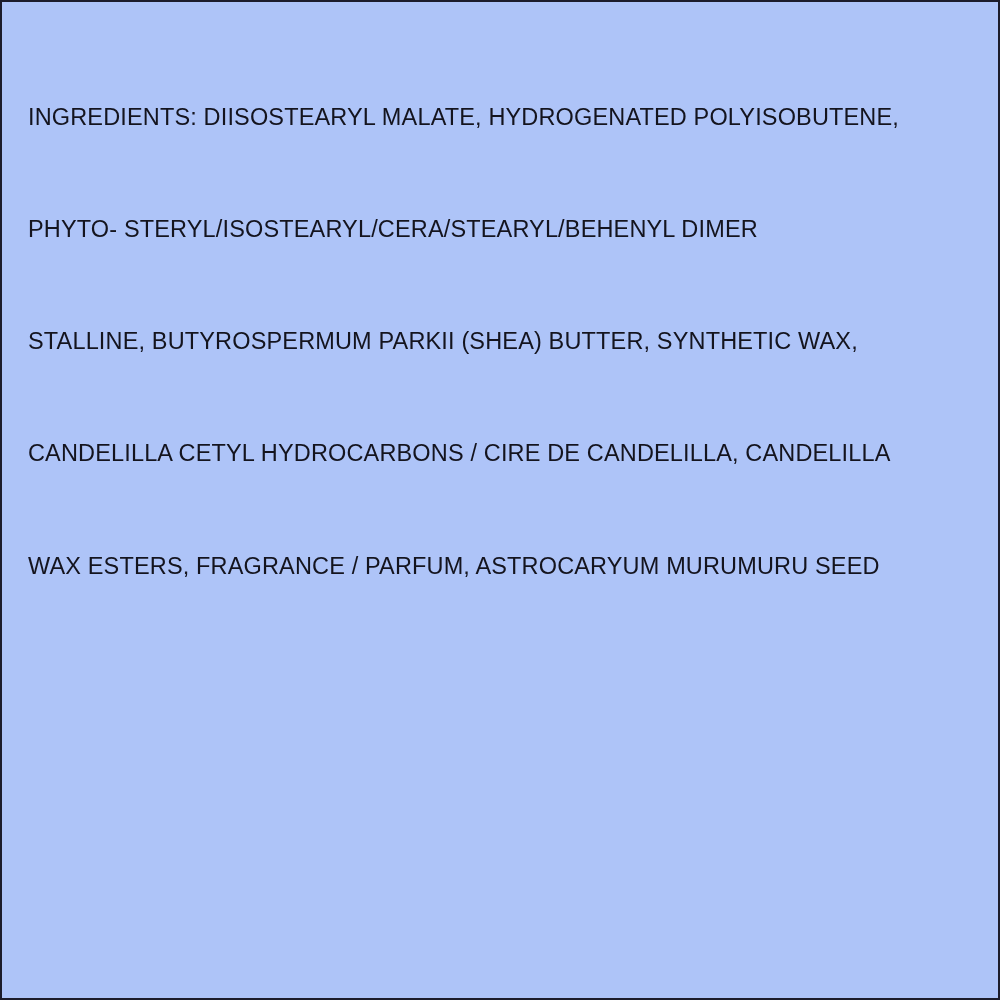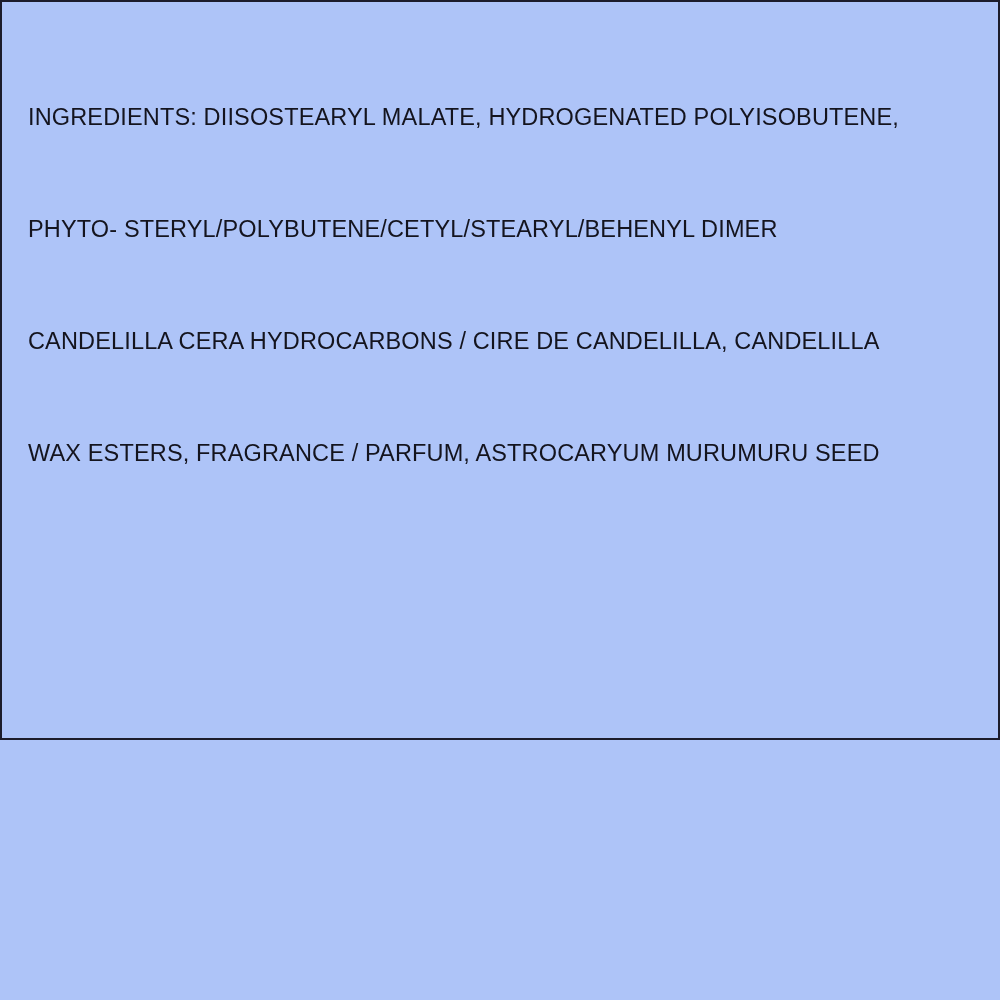--- a/index.html
+++ b/index.html
@@ -9,21 +9,21 @@
   body {
     width: 1000px;
     height: 1000px;
     background: #aec4f8;
     font-family: "Liberation Sans", sans-serif;
   }
   .page {
     position: relative;
     box-sizing: border-box;
     width: 1000px;
-    height: 740px;
+    height: 1000px;
     background: #aec4f8;
     border: 2px solid #1c1c2b;
     padding: 22px 26px 0 26px;
   }
   .ingredients-block {
     font-size: 23.5px;
     line-height: 37.4px;
     color: #14141e;
     letter-spacing: 0.15px;
     white-space: pre-wrap;
@@ -33,22 +33,23 @@
     display: block;
     white-space: pre;
   }
 </style>
 </head>
 <body>
 
 <div class="page">
   <div class="ingredients-block">
     <span class="line">INGREDIENTS: DIISOSTEARYL MALATE, HYDROGENATED POLYISOBUTENE,</span>
-    <span class="line">PHYTO- STERYL/POLYBUTENE/CETYL/STEARYL/BEHENYL DIMER</span>
-    <span class="line">CANDELILLA CERA HYDROCARBONS / CIRE DE CANDELILLA, CANDELILLA</span>
+    <span class="line">PHYTO- STERYL/ISOSTEARYL/CERA/STEARYL/BEHENYL DIMER</span>
+    <span class="line">STALLINE, BUTYROSPERMUM PARKII (SHEA) BUTTER, SYNTHETIC WAX,</span>
+    <span class="line">CANDELILLA CETYL HYDROCARBONS / CIRE DE CANDELILLA, CANDELILLA</span>
     <span class="line">WAX ESTERS, FRAGRANCE / PARFUM, ASTROCARYUM MURUMURU SEED</span>
     
     
     
     
     
     
     
     
     

